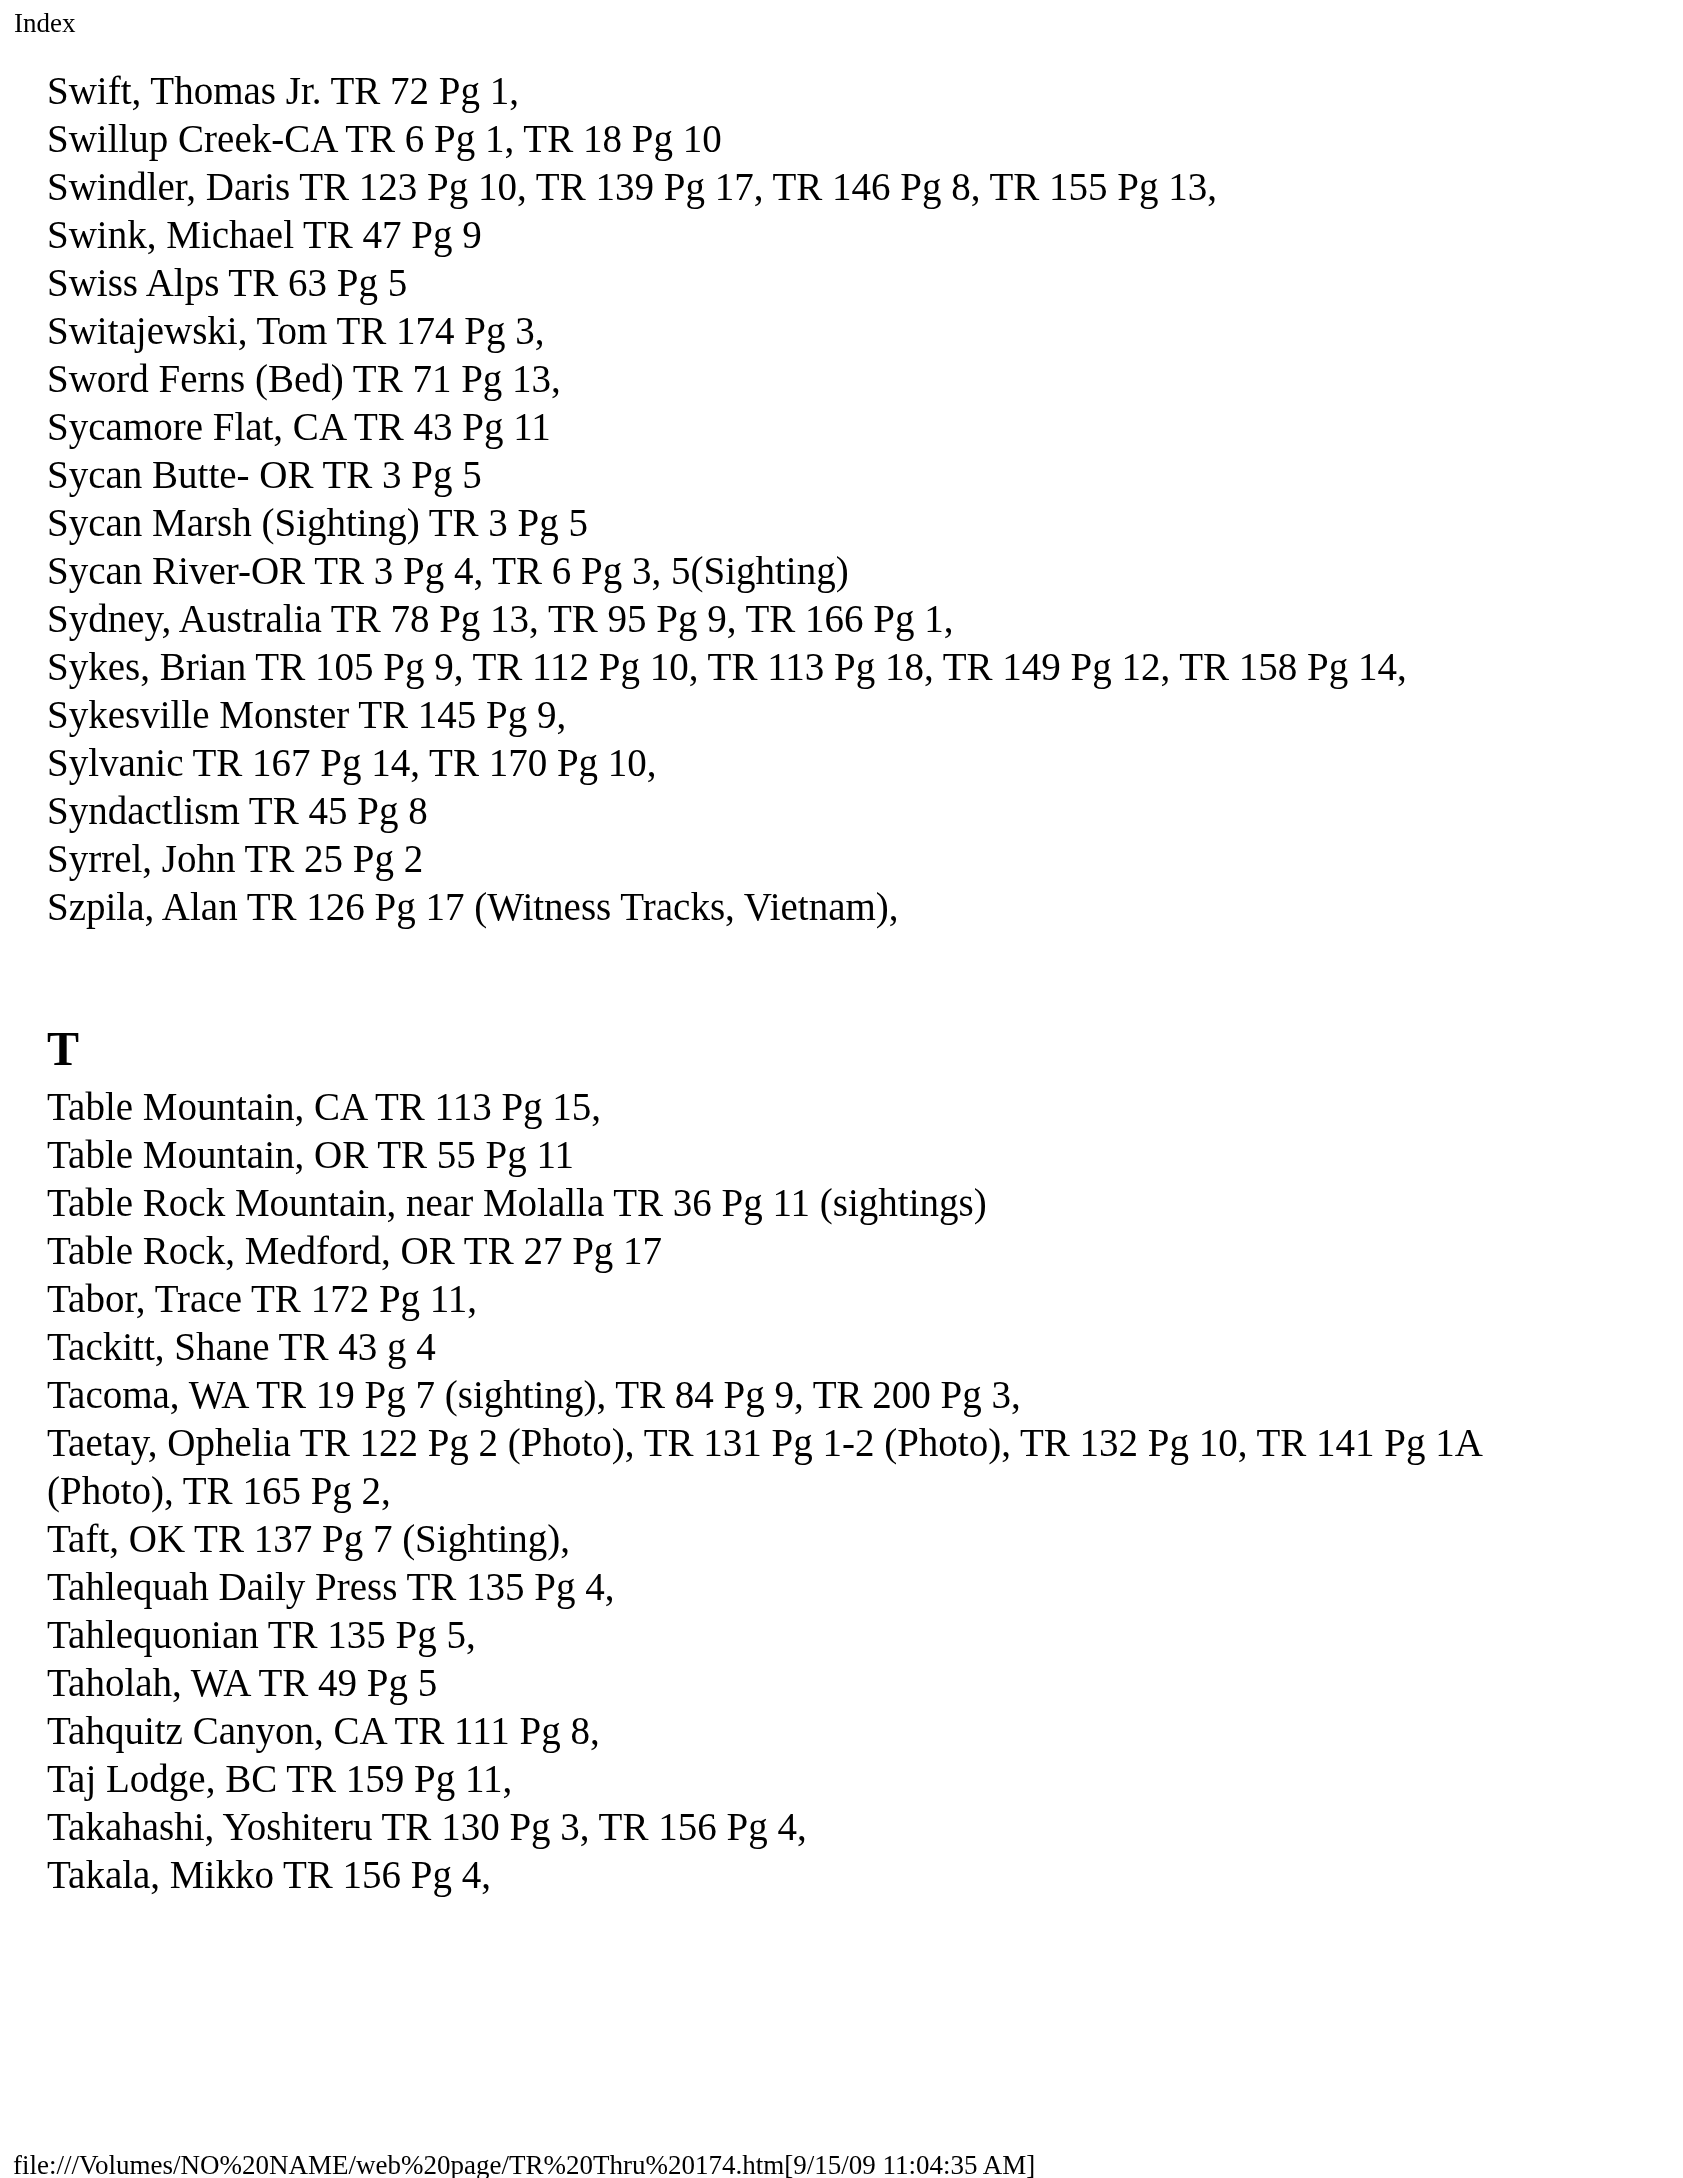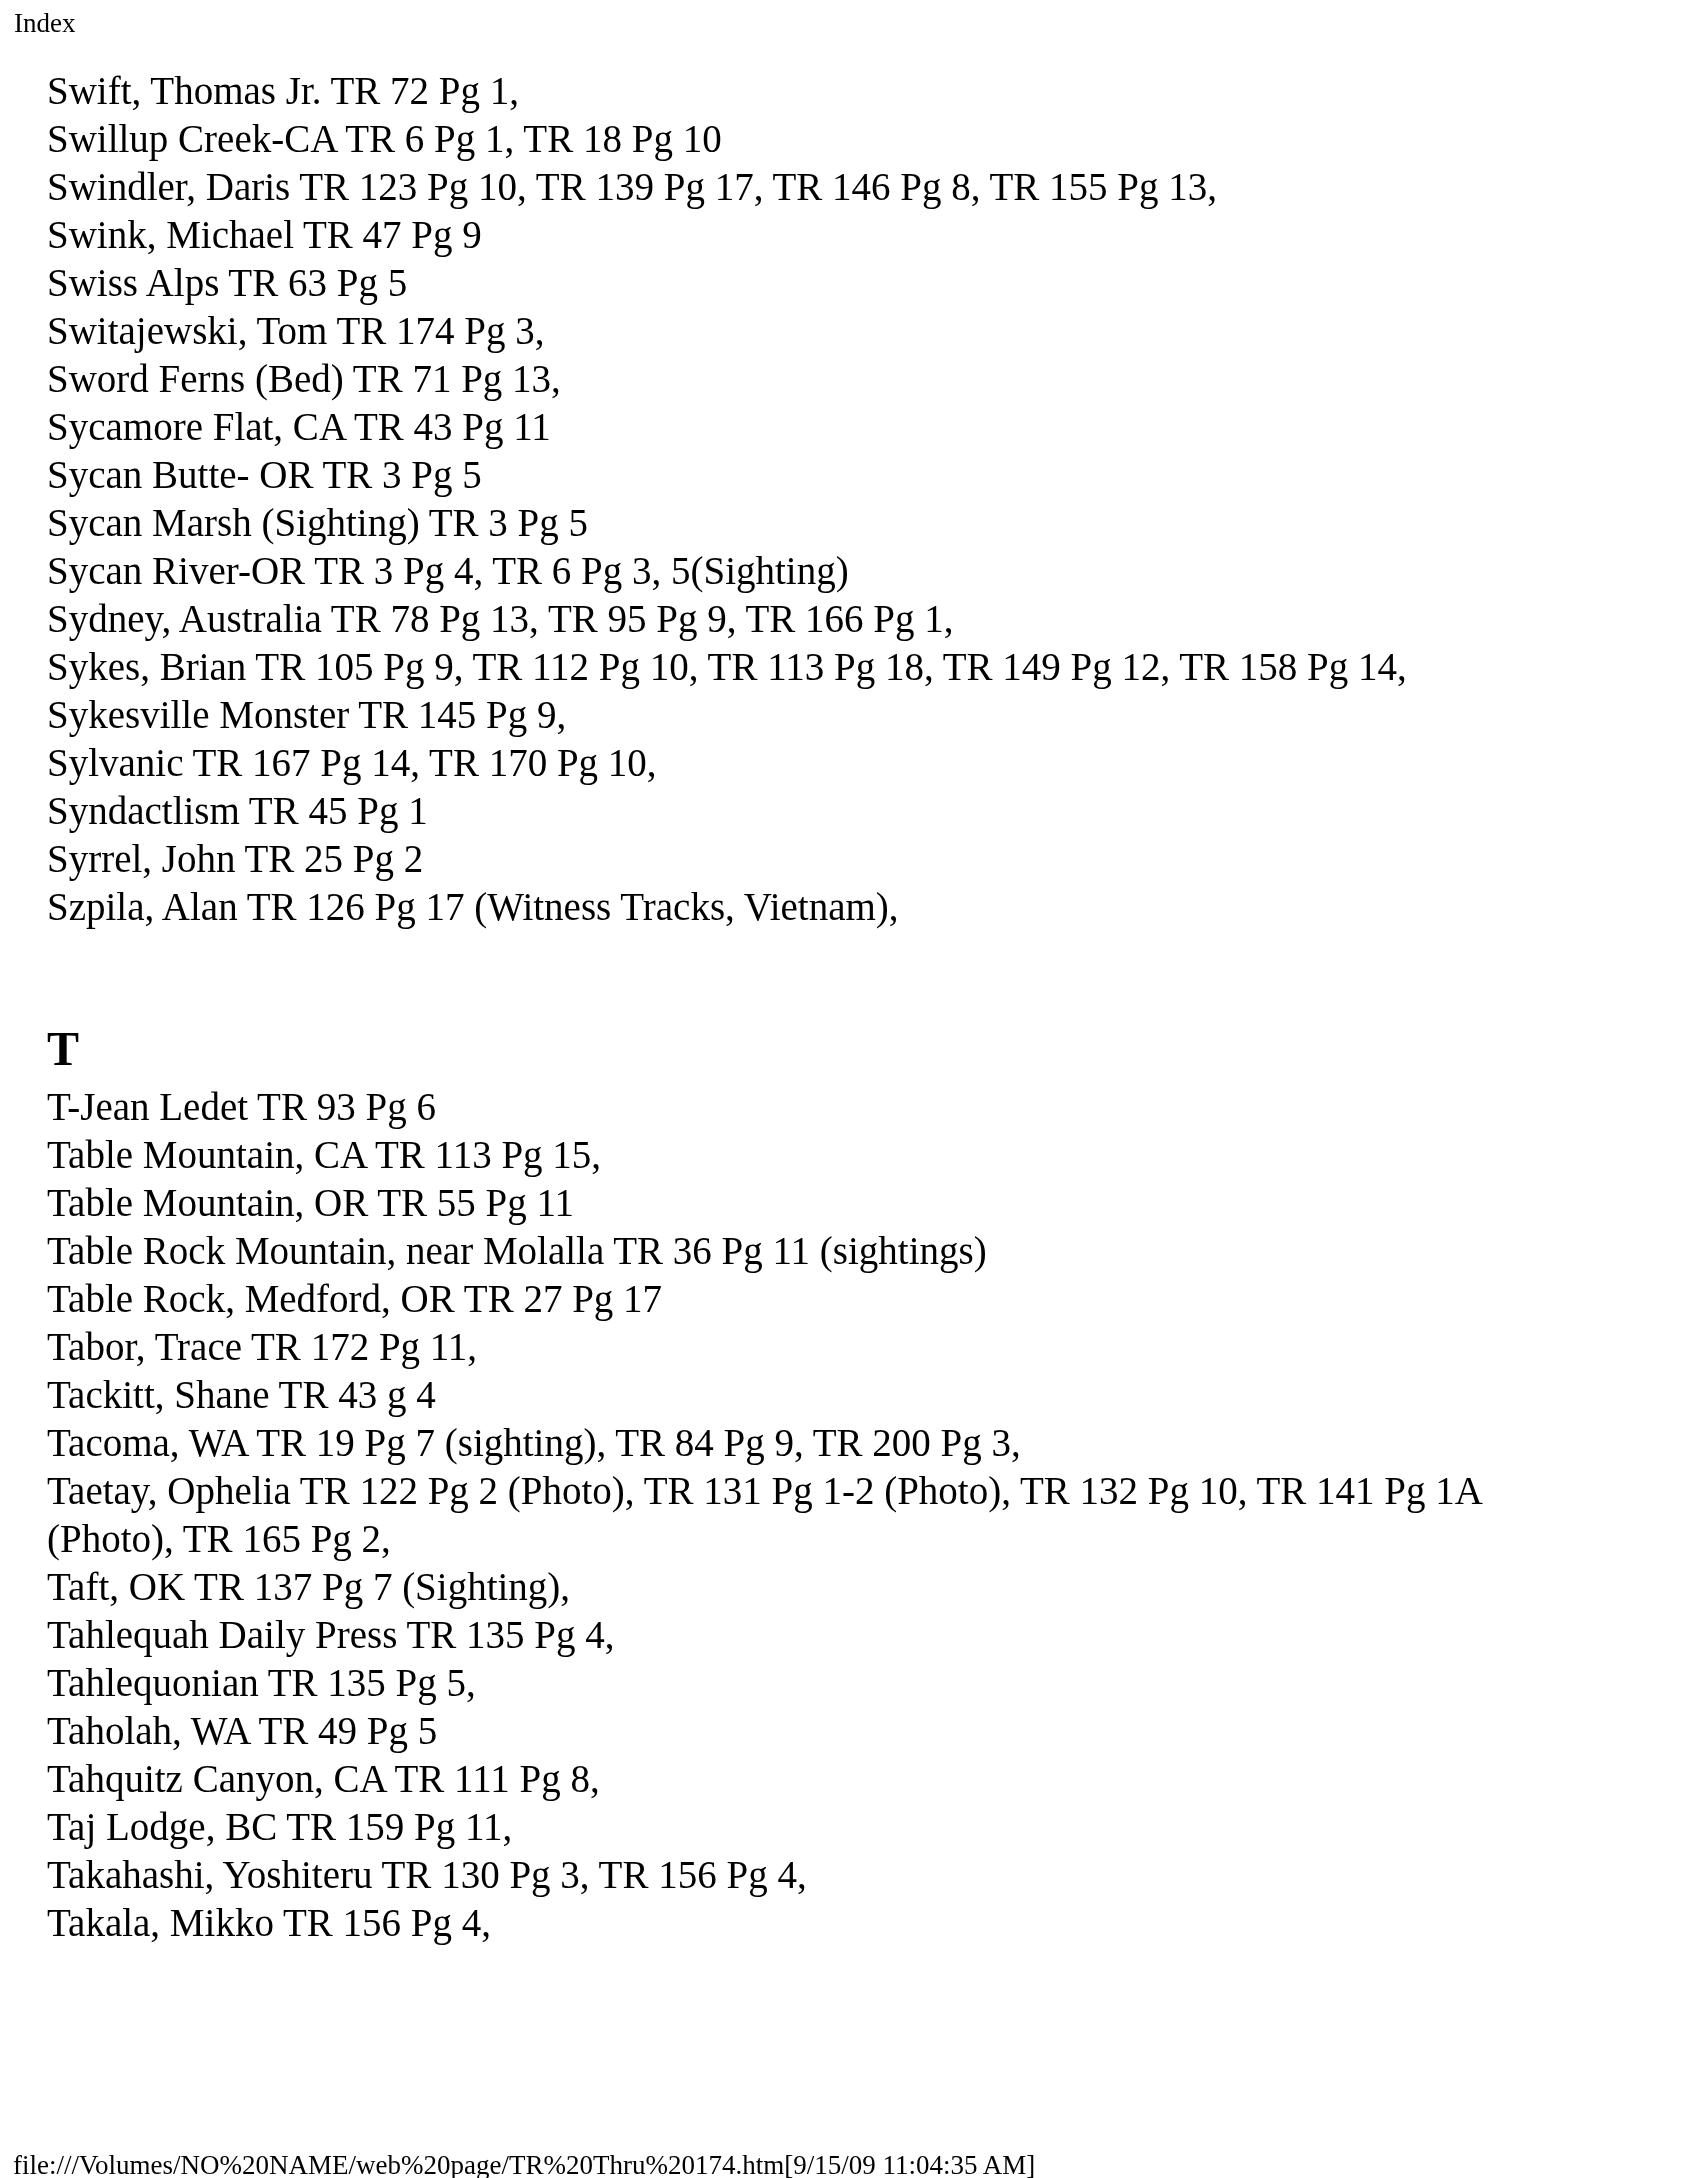--- a/index.html
+++ b/index.html
@@ -74,30 +74,29 @@
           <div class="entry">Switajewski, Tom TR 174 Pg 3,</div>
           <div class="entry">Sword Ferns (Bed) TR 71 Pg 13,</div>
           <div class="entry">Sycamore Flat, CA TR 43 Pg 11</div>
           <div class="entry">Sycan Butte- OR TR 3 Pg 5</div>
           <div class="entry">Sycan Marsh (Sighting) TR 3 Pg 5</div>
           <div class="entry">Sycan River-OR TR 3 Pg 4, TR 6 Pg 3, 5(Sighting)</div>
           <div class="entry">Sydney, Australia TR 78 Pg 13, TR 95 Pg 9, TR 166 Pg 1,</div>
           <div class="entry">Sykes, Brian TR 105 Pg 9, TR 112 Pg 10, TR 113 Pg 18, TR 149 Pg 12, TR 158 Pg 14,</div>
           <div class="entry">Sykesville Monster TR 145 Pg 9,</div>
           <div class="entry">Sylvanic TR 167 Pg 14, TR 170 Pg 10,</div>
-          <div class="entry">Syndactlism TR 45 Pg 1</div>
+          <div class="entry">Syndactlism TR 45 Pg 8</div>
           <div class="entry">Syrrel, John TR 25 Pg 2</div>
           <div class="entry">Szpila, Alan TR 126 Pg 17 (Witness Tracks, Vietnam),</div>
         </div>
     </section>
 
     <section>
       <h2 class="section-heading">T</h2>
       <div id="t-entries">
-          <div class="entry">T-Jean Ledet TR 93 Pg 6</div>
           <div class="entry">Table Mountain, CA TR 113 Pg 15,</div>
           <div class="entry">Table Mountain, OR TR 55 Pg 11</div>
           <div class="entry">Table Rock Mountain, near Molalla TR 36 Pg 11 (sightings)</div>
           <div class="entry">Table Rock, Medford, OR TR 27 Pg 17</div>
           <div class="entry">Tabor, Trace TR 172 Pg 11,</div>
           <div class="entry">Tackitt, Shane TR 43 g 4</div>
           <div class="entry">Tacoma, WA TR 19 Pg 7 (sighting), TR 84 Pg 9, TR 200 Pg 3,</div>
           <div class="entry">Taetay, Ophelia TR 122 Pg 2 (Photo), TR 131 Pg 1-2 (Photo), TR 132 Pg 10, TR 141 Pg 1A</div>
           <div class="entry">(Photo), TR 165 Pg 2,</div>
           <div class="entry">Taft, OK TR 137 Pg 7 (Sighting),</div>

